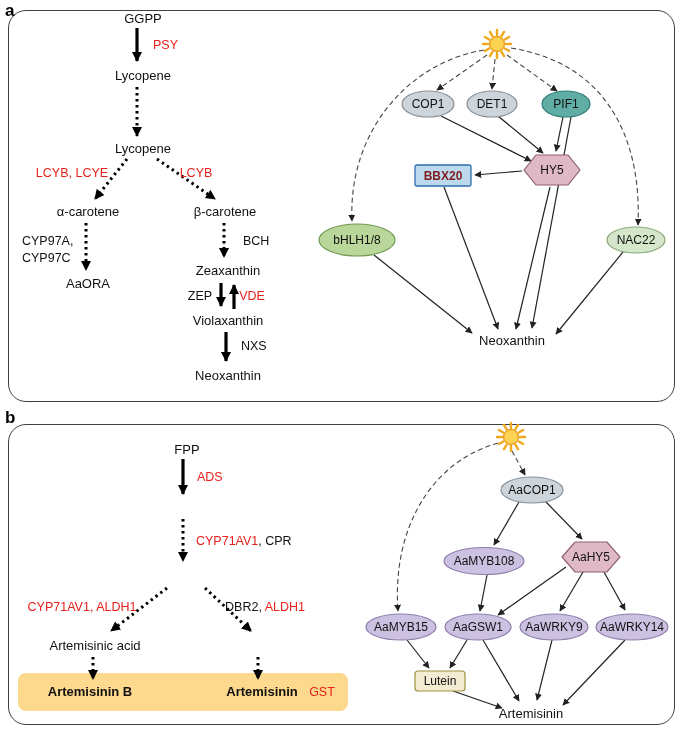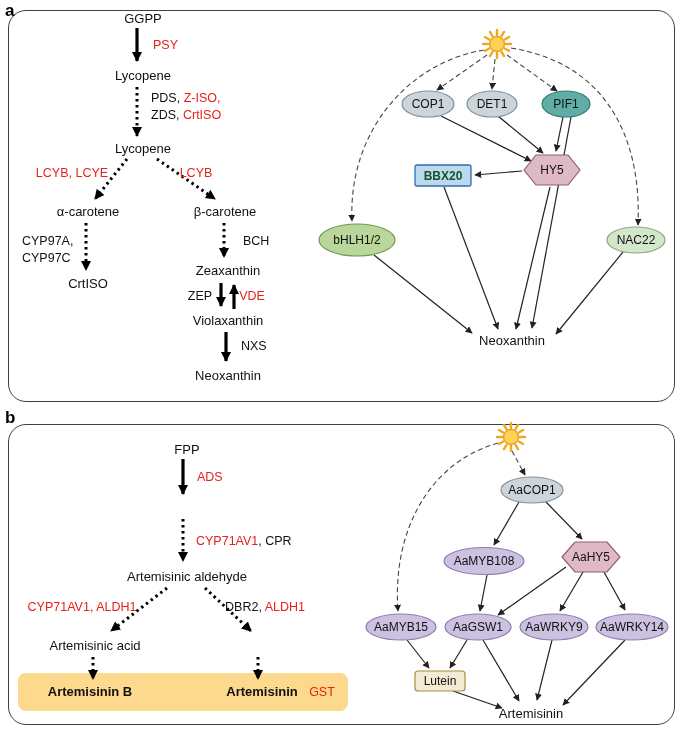--- a/index.html
+++ b/index.html
@@ -7,21 +7,21 @@
        font-family:"Liberation Sans","DejaVu Sans",sans-serif;color:#111;}
   .panel{position:absolute;box-sizing:border-box;border:1.6px solid #3f3f3f;border-radius:18px;background:transparent;}
   .plabel{position:absolute;font-weight:700;font-size:17px;color:#000;}
   .lbl{position:absolute;transform:translate(-50%,-50%);font-size:13px;white-space:nowrap;color:#111;line-height:1.35;}
   .la{transform:translate(0,-50%);}
   .enz{font-size:12.5px;}
   .net{font-size:12px;}
   .big{font-size:13px;}
   .red{color:#e8211c;}
   .bold{font-weight:700;}
-  .navy{color:#14532d;font-weight:700;}
+  .navy{color:#7f1d1d;font-weight:700;}
   .box{position:absolute;border-radius:8px;background:#fcd98d;}
   svg{position:absolute;left:0;top:0;pointer-events:none;}
   .pw-s{stroke:#000;stroke-width:3.2;fill:none;}
   .pw-d{stroke:#000;stroke-width:3;fill:none;stroke-dasharray:2.4 3.6;}
   .nt-s{stroke:#222;stroke-width:1.2;fill:none;}
   .nt-d{stroke:#444;stroke-width:1.1;fill:none;stroke-dasharray:5 3.2;}
   .gray{fill:#ced5da;stroke:#87929b;stroke-width:1.2;}
   .teal{fill:#5fada4;stroke:#2f7d74;stroke-width:1.2;}
   .blue-rect{fill:#bdd9ee;stroke:#2e6fae;stroke-width:1.3;}
   .pink-hex{fill:#dfb9c5;stroke:#8f5f72;stroke-width:1.2;}
@@ -150,57 +150,52 @@
         <use href="#sun"></use>
       </g>
   </svg>
 
   <div class="plabel" style="left:5px;top:1px">a</div>
   <div class="plabel" style="left:5px;top:408px">b</div>
 
   <div class="lbl" style="left:143px;top:19px">GGPP</div>
   <div class="lbl la enz red" style="left:153px;top:45px">PSY</div>
   <div class="lbl" style="left:143px;top:76px">Lycopene</div>
-  <div class="lbl la enz" style="left:151px;top:107px">
-    <div><span>PDS, </span><span class="red">Z-ISO,</span></div>
-    <div><span>ZDS, </span><span class="red">CrtISO</span></div>
-  </div>
   <div class="lbl" style="left:143px;top:149px">Lycopene</div>
   <div class="lbl enz red" style="left:72px;top:173px">LCYB, LCYE</div>
   <div class="lbl enz red" style="left:196px;top:173px">LCYB</div>
   <div class="lbl" style="left:88px;top:212px">α-carotene</div>
   <div class="lbl" style="left:225px;top:212px">β-carotene</div>
   <div class="lbl la enz" style="left:22px;top:250px">
     <div>CYP97A,</div>
     <div>CYP97C</div>
   </div>
   <div class="lbl la enz" style="left:243px;top:241px">BCH</div>
-  <div class="lbl" style="left:88px;top:284px">CrtISO</div>
+  <div class="lbl" style="left:88px;top:284px">AaORA</div>
   <div class="lbl" style="left:228px;top:271px">Zeaxanthin</div>
   <div class="lbl enz" style="left:200px;top:296px">ZEP</div>
   <div class="lbl enz red" style="left:252px;top:296px">VDE</div>
   <div class="lbl" style="left:228px;top:321px">Violaxanthin</div>
   <div class="lbl la enz" style="left:241px;top:346px">NXS</div>
   <div class="lbl" style="left:228px;top:376px">Neoxanthin</div>
 
   <div class="lbl net" style="left:428px;top:104px">COP1</div>
   <div class="lbl net" style="left:492px;top:104px">DET1</div>
   <div class="lbl net" style="left:566px;top:104px">PIF1</div>
   <div class="lbl net navy" style="left:443px;top:176px">BBX20</div>
   <div class="lbl net" style="left:552px;top:170px">HY5</div>
-  <div class="lbl net" style="left:357px;top:240px">bHLH1/2</div>
+  <div class="lbl net" style="left:357px;top:240px">bHLH1/8</div>
   <div class="lbl net" style="left:636px;top:240px">NAC22</div>
   <div class="lbl big" style="left:512px;top:341px">Neoxanthin</div>
 
   <div class="lbl" style="left:187px;top:450px">FPP</div>
   <div class="lbl la enz red" style="left:197px;top:477px">ADS</div>
   <div class="lbl la enz" style="left:196px;top:541px">
     <span class="red">CYP71AV1</span><span>, CPR</span>
   </div>
-  <div class="lbl" style="left:187px;top:577px">Artemisinic aldehyde</div>
   <div class="lbl enz red" style="left:82px;top:607px">CYP71AV1, ALDH1</div>
   <div class="lbl enz" style="left:265px;top:607px">
     <span>DBR2, </span><span class="red">ALDH1</span>
   </div>
   <div class="lbl" style="left:95px;top:646px">Artemisinic acid</div>
   <div class="lbl bold" style="left:90px;top:692px">Artemisinin B</div>
   <div class="lbl bold" style="left:262px;top:692px">Artemisinin</div>
   <div class="lbl enz red" style="left:322px;top:692px">GST</div>
 
   <div class="lbl net" style="left:532px;top:490px">AaCOP1</div>

